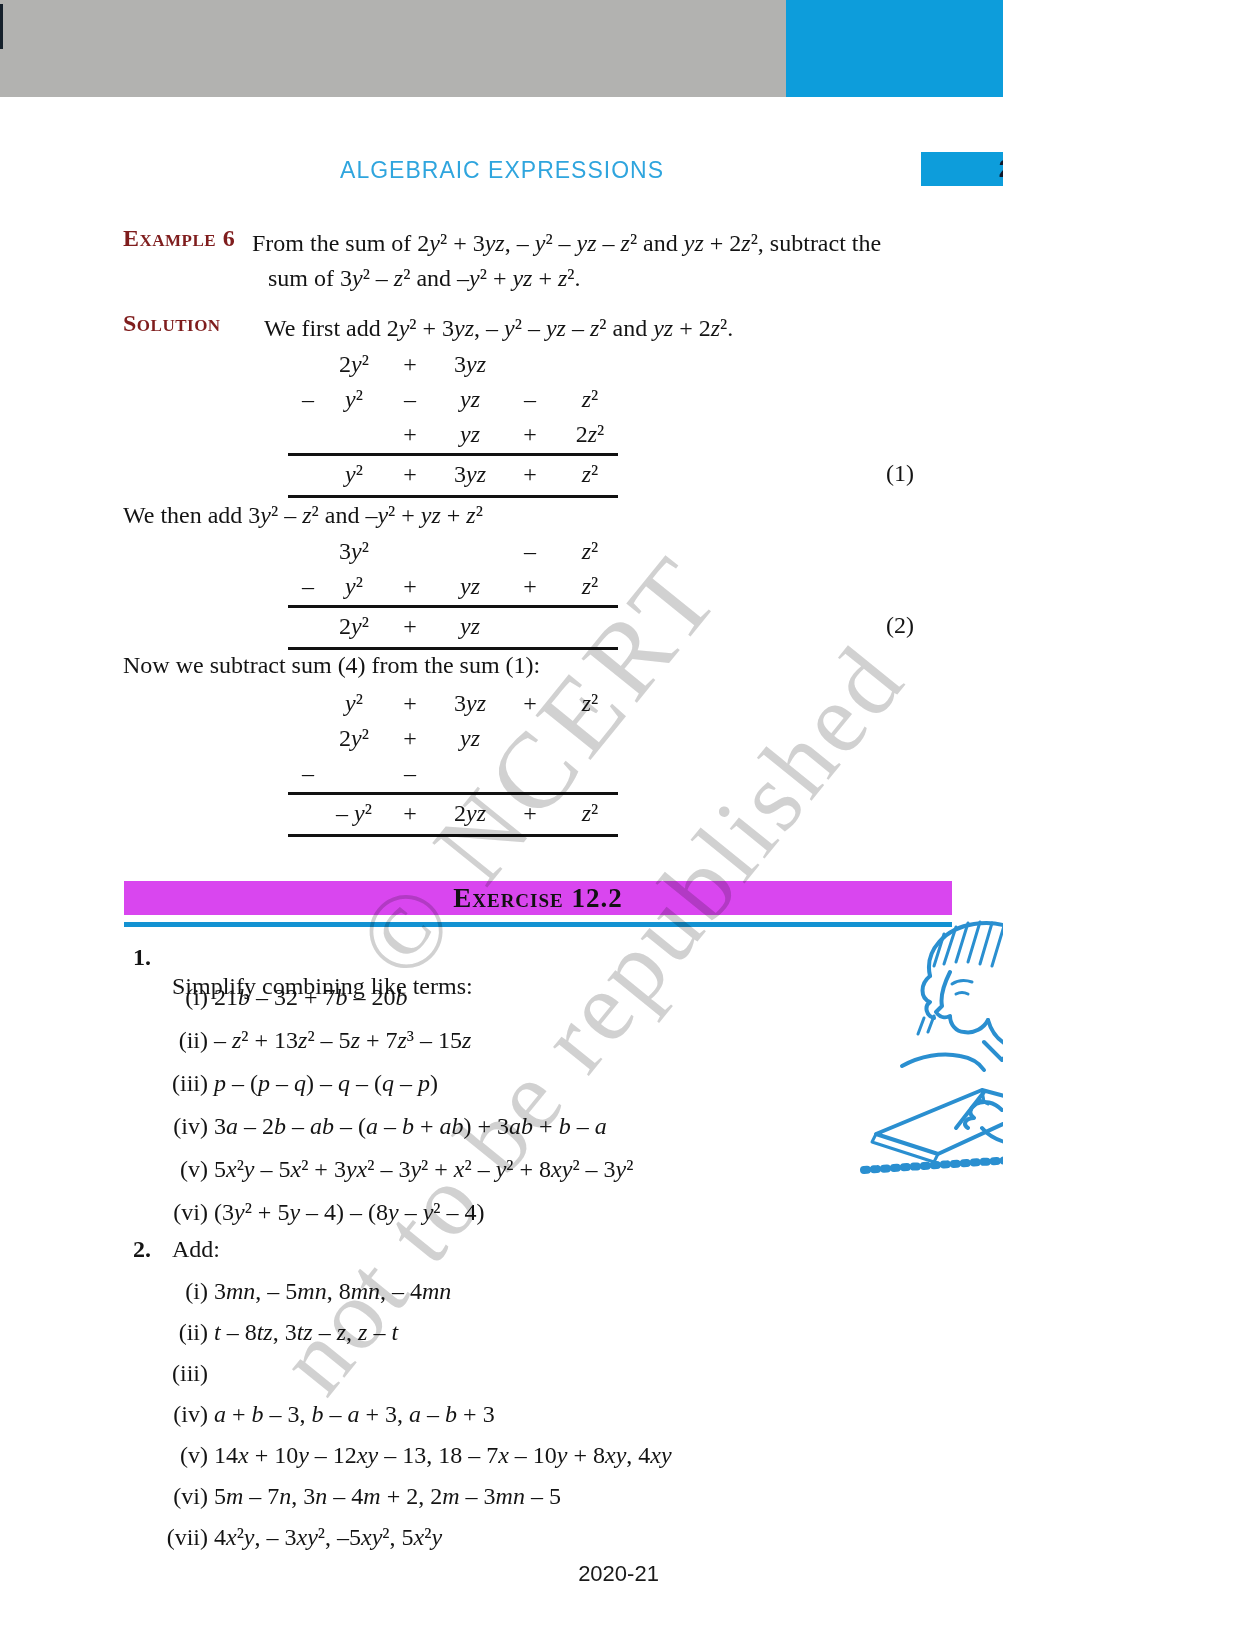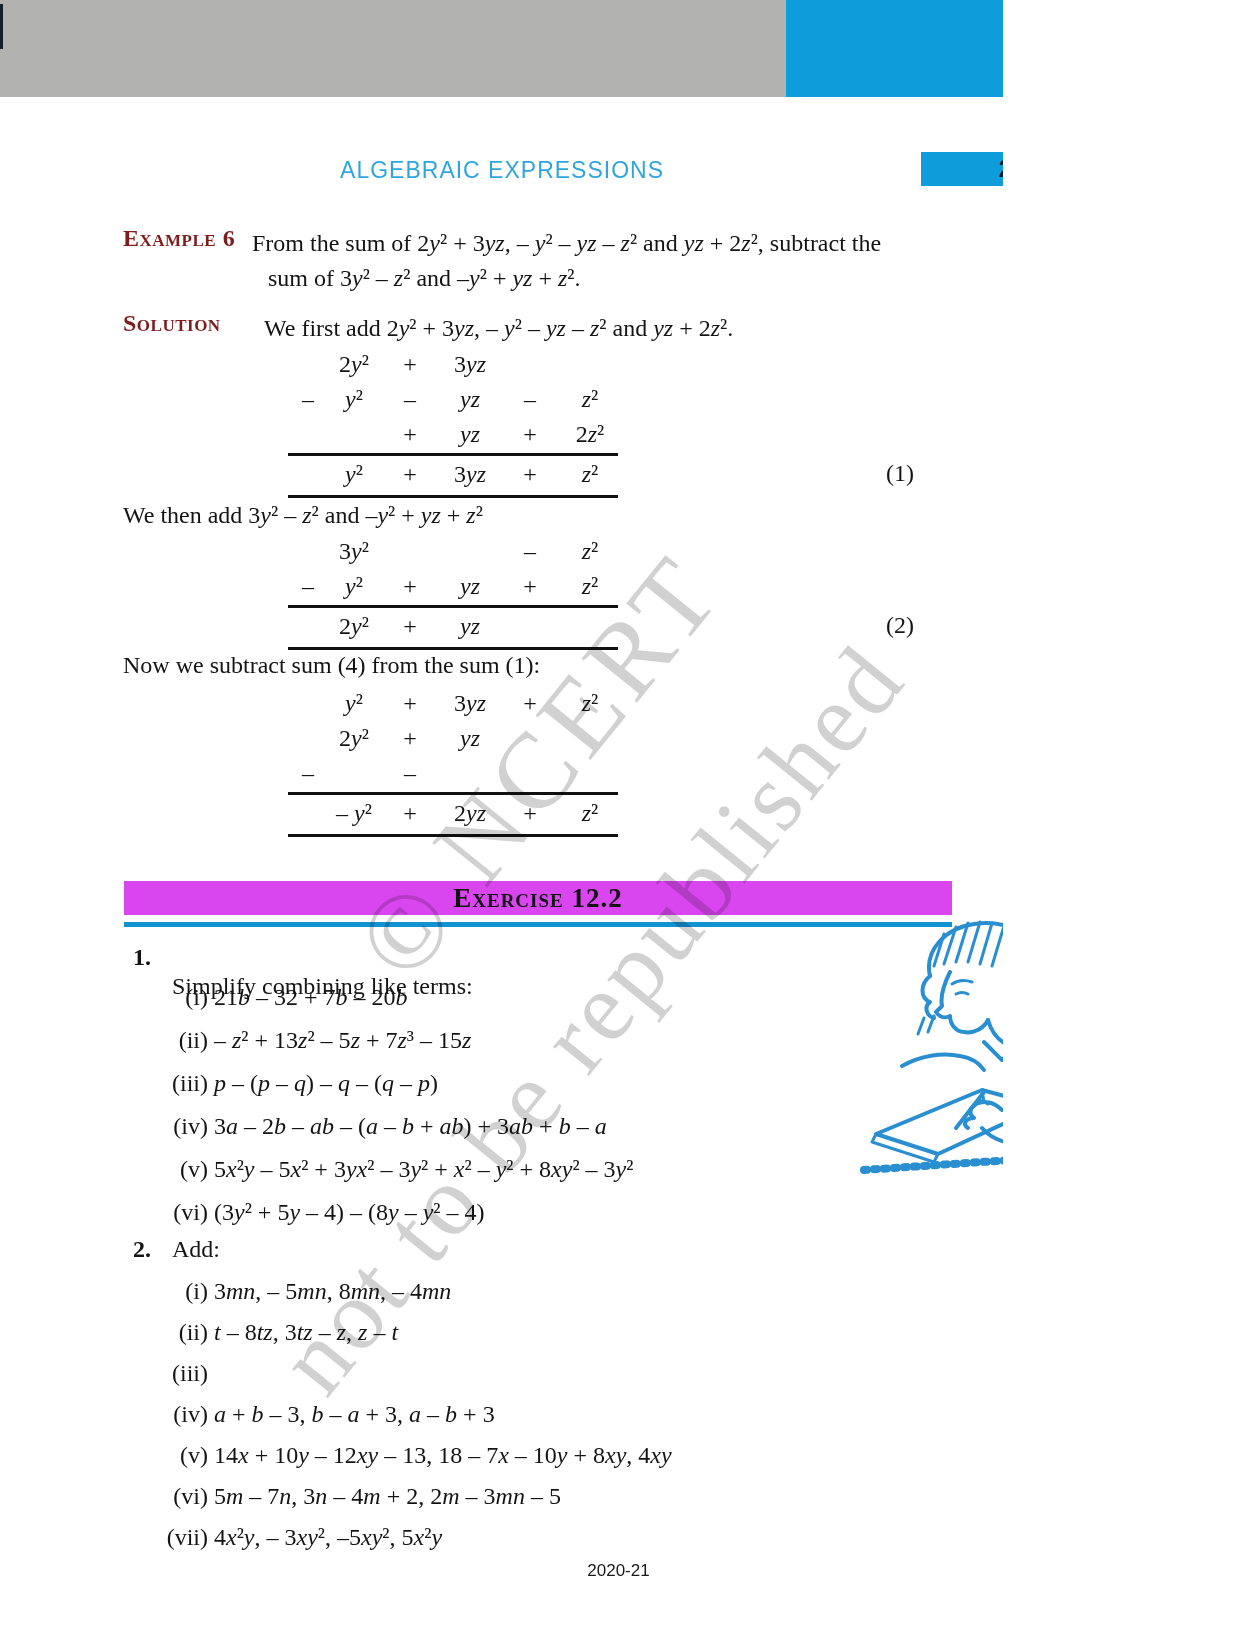--- a/index.html
+++ b/index.html
@@ -53,21 +53,21 @@
   
   .wm{position:absolute;font-family:"Liberation Serif",serif;color:#c6c6c6;opacity:0.8;
       mix-blend-mode:multiply;white-space:nowrap;pointer-events:none;z-index:40;
       transform-origin:left bottom;}
   .wm1{left:428px;top:878px;font-size:108px;letter-spacing:7px;transform:rotate(-51deg);}
   .wm2{left:345px;top:1300px;font-size:100px;letter-spacing:4px;transform:rotate(-51deg);}
 
   .illustration{position:absolute;left:832px;top:912px;}
 
   .footer{position:absolute;left:0;top:1561px;width:1237px;text-align:center;
-          font-family:"Liberation Sans",sans-serif;font-size:17px;color:#1a1a1a;}
+          font-family:"Liberation Sans",sans-serif;font-size:22px;color:#1a1a1a;}
 </style>
 </head>
 <body>
 
 <div class="page">
 
   <div class="band-gray"></div>
   <div class="band-blue"></div>
   <div class="mark mark-left"></div>
   <div class="mark mark-tr-v"></div>

